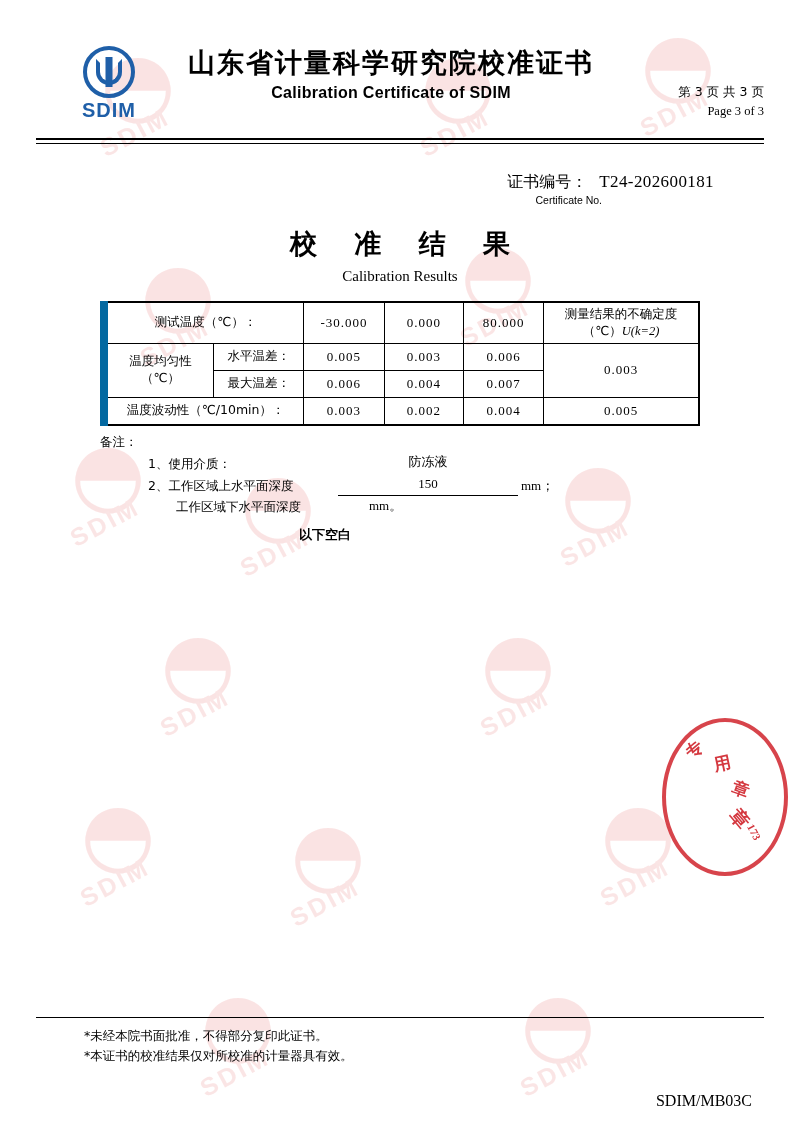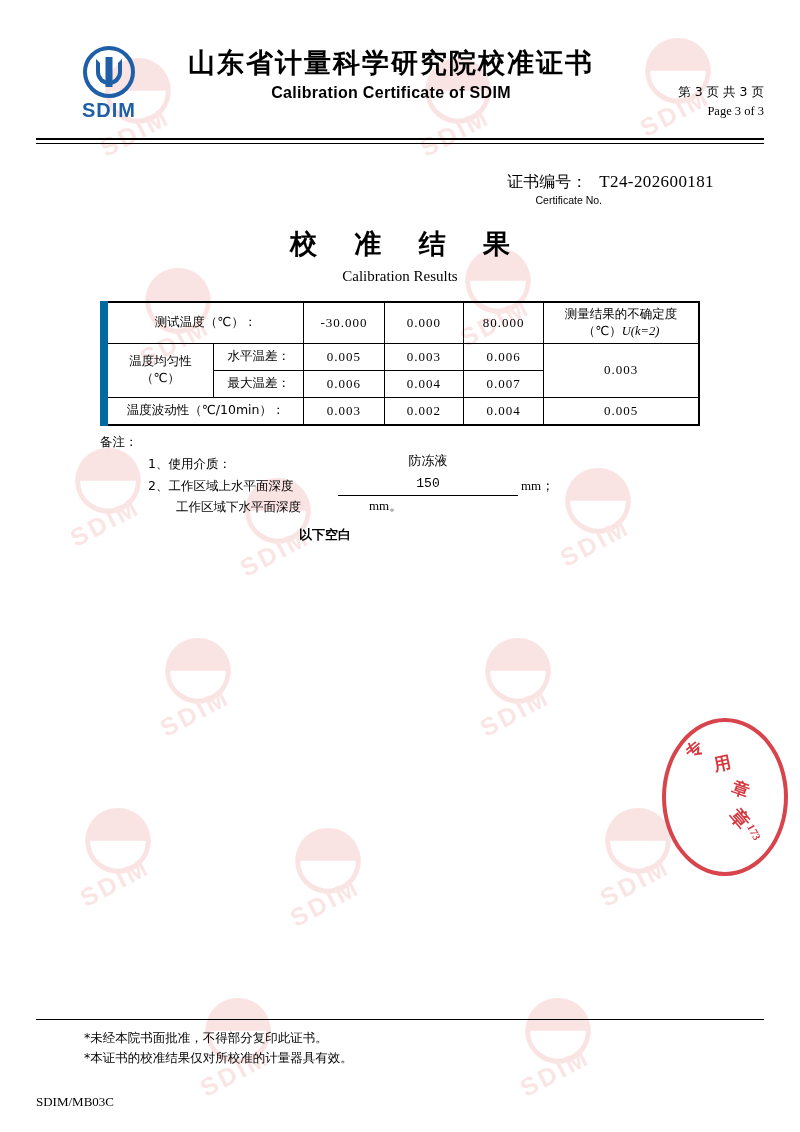--- a/index.html
+++ b/index.html
@@ -241,21 +241,21 @@
   }
   .note-label {
     width: 190px;
     flex: none;
     margin-left: 48px;
   }
   .note-label.indent { padding-left: 28px; }
   .note-value {
     width: 180px;
     text-align: center;
-    font-family: Liberation Mono, monospace;
+    font-family: Liberation Serif, serif;
     font-size: 13px;
     border-bottom: 1px solid #000;
     padding-bottom: 1px;
   }
   .note-value.plain { border-bottom: none; }
   .note-unit {
     font-family: "Liberation Serif", serif;
     font-size: 13px;
     padding-left: 3px;
   }
@@ -317,22 +317,23 @@
     border-top: 1px solid #000;
     margin-bottom: 8px;
   }
   .footer-notes {
     font-family: "DejaVu Sans", sans-serif;
     font-size: 12.5px;
     line-height: 1.6;
     padding-left: 48px;
   }
   .footer-code {
-    font-family: "Liberation Serif", serif;
-    font-size: 13px;
+    text-align: right;
+    font-family: "Liberation Serif", serif;
+    font-size: 16px;
     margin-top: 26px;
     padding-right: 12px;
   }
 </style>
 </head>
 <body>
 
 <div class="watermark-layer">
   <div class="wm" style="left:60px;  top:40px;">
       <div class="wm-mark">◓</div>

